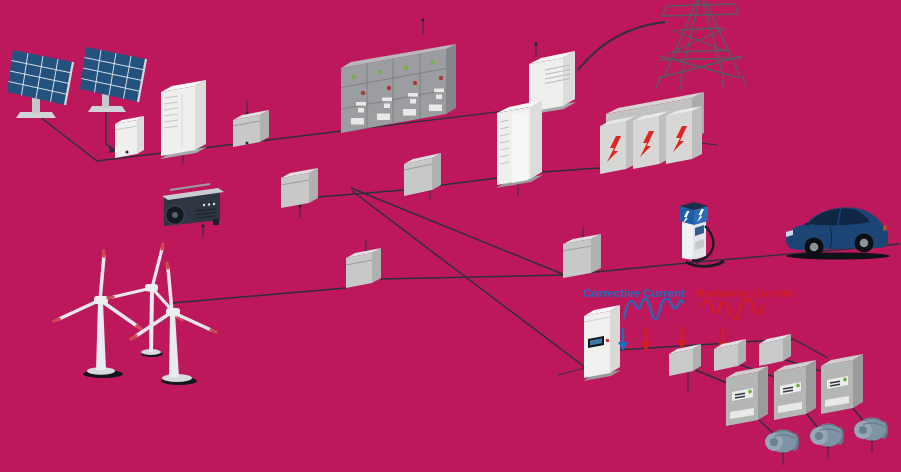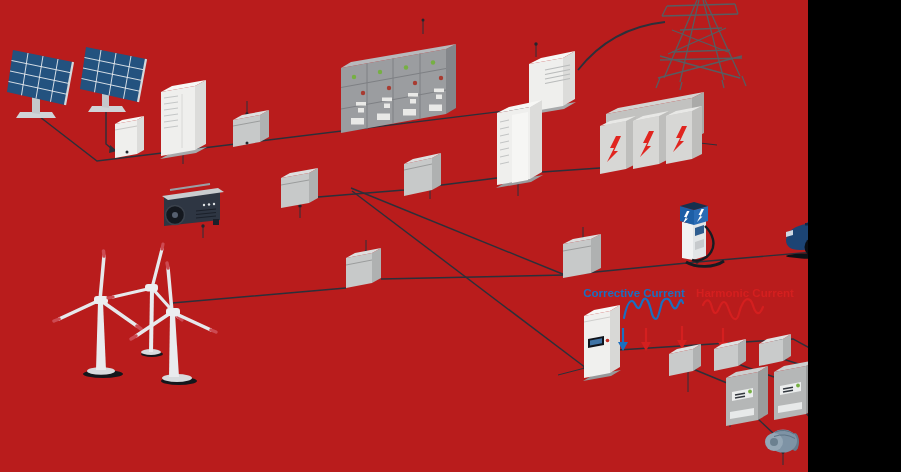--- a/index.html
+++ b/index.html
@@ -1,16 +1,16 @@
 <!DOCTYPE html>
 <html><head>
 <meta charset="utf-8">
 <style>
   html,body{margin:0;padding:0;background:#000;}
-  .canvas{position:relative;width:808px;height:472px;background:#b91c1c;overflow:hidden;}
+  .canvas{position:relative;width:901px;height:472px;background:#be185d;overflow:hidden;}
   svg{display:block;}
   .flow-label{font-family:"Liberation Sans",sans-serif;font-weight:bold;font-size:11.5px;}
   .lbl-blue{fill:#1a6fc0;}
   .lbl-red{fill:#d41f1f;}
 </style>
 </head>
 <body>
 
 <div class="canvas">
 <svg width="901" height="472" viewBox="0 0 901 472" xmlns="http://www.w3.org/2000/svg">

